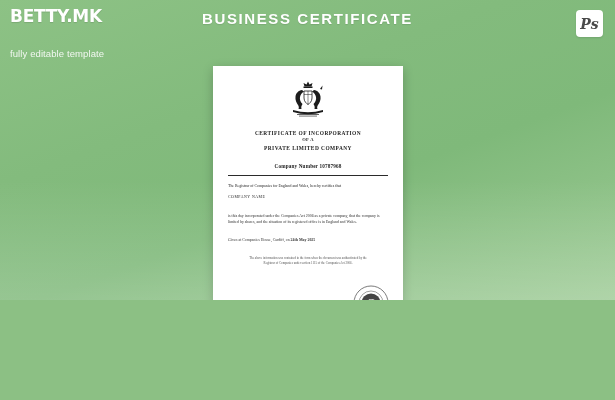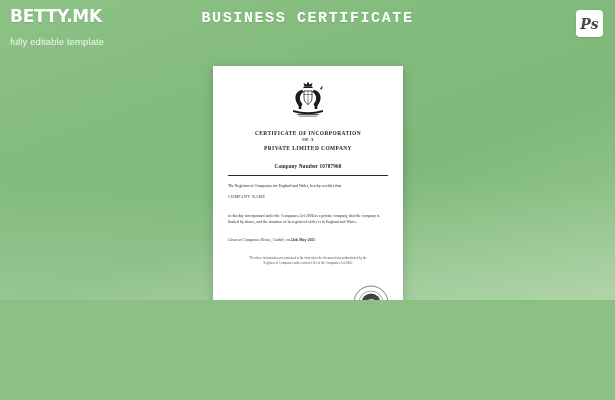--- a/index.html
+++ b/index.html
@@ -38,34 +38,34 @@
   }
   .brand-title {
     font-family: "DejaVu Sans", sans-serif;
     font-weight: bold;
     font-size: 17px;
     letter-spacing: -0.3px;
     color: #ffffff;
     text-shadow: 0 1px 1px rgba(0,0,0,0.12);
   }
   .brand-sub {
-    margin-top: 12px;
+    margin-top: 24px;
     font-size: 9.5px;
     color: #f2f7f1;
     letter-spacing: 0.1px;
   }
 
   
   .doc-title {
     position: absolute;
     top: 10px;
     left: 0;
     width: 615px;
     text-align: center;
-    font-family: Liberation Mono, monospace;
+    font-family: Liberation Sans, sans-serif;
     font-weight: bold;
     font-size: 15px;
     letter-spacing: 1.6px;
     color: #ffffff;
     text-shadow: 0 1px 1px rgba(0,0,0,0.10);
   }
 
   
   .ps-badge {
     position: absolute;

